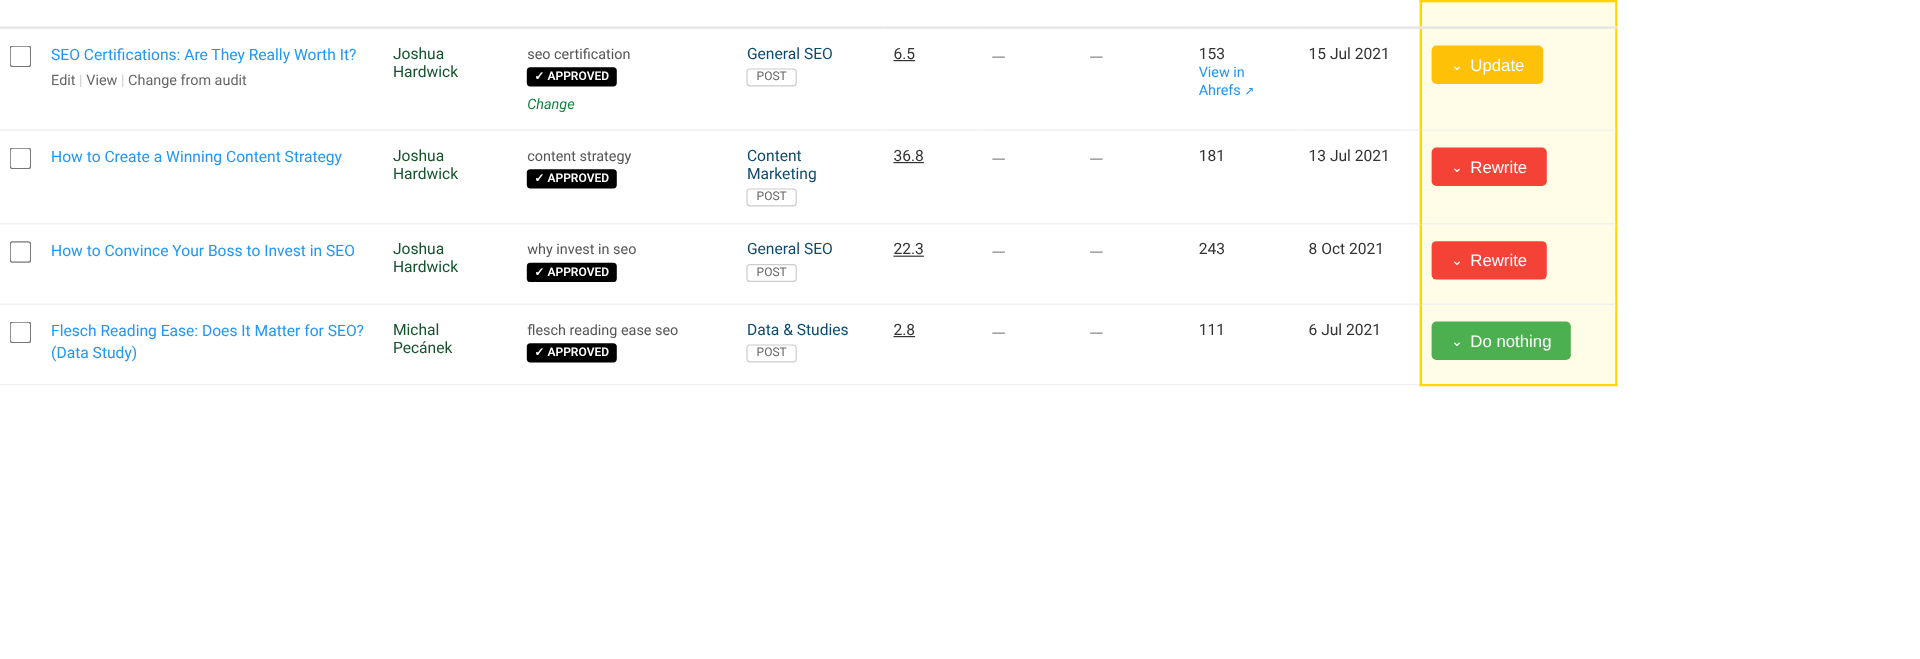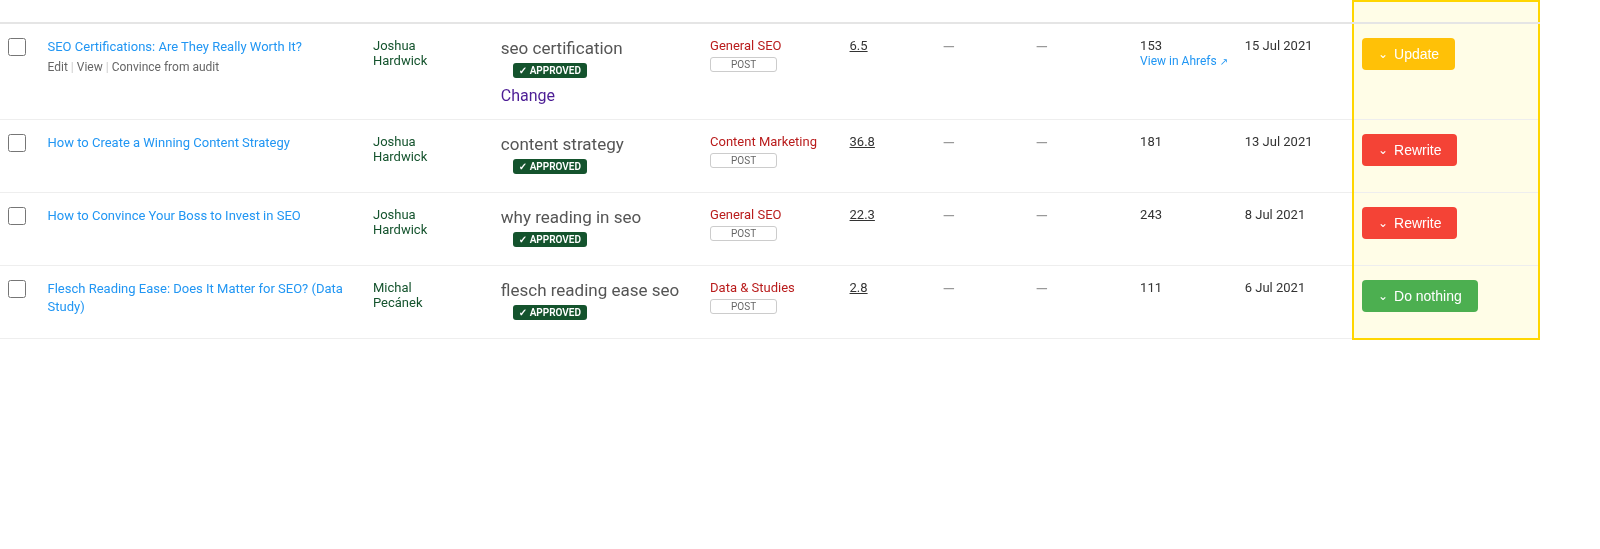--- a/index.html
+++ b/index.html
@@ -3,21 +3,21 @@
   <meta charset="utf-8">
   <style>
     * { box-sizing: border-box; margin: 0; padding: 0; }
     body {
       font-family: -apple-system, BlinkMacSystemFont, 'Segoe UI', Roboto, sans-serif;
       font-size: 13px;
       color: #333;
       background: #fff;
     }
     .table-container {
-      width: 1540px;
+      width: 1348px;
       overflow: hidden;
     }
     table {
       width: 100%;
       border-collapse: collapse;
     }
     thead th {
       padding: 10px 8px;
       text-align: left;
       font-weight: 500;
@@ -53,53 +53,53 @@
       color: #ccc;
       margin: 0 3px;
     }
     .author-link {
       color: #14532d;
       text-decoration: none;
       text-align: right;
     }
     .keyword-text {
       color: #555;
-      font-size: 17px;
+      font-size: 12px;
       margin-bottom: 4px;
     }
     .badge-approved {
       display: inline-block;
-      background: #14532d;
+      background: #000000;
       color: white;
       font-size: 10px;
       padding: 2px 6px;
       border-radius: 3px;
       font-weight: 600;
       margin-bottom: 4px;
-      margin-left: 12px;
     }
     .change-link {
-      color: #4c1d95;
-      font-size: 16px;
+      color: #15803d;
+      font-size: 12px;
       text-decoration: none;
       display: block;
       margin-top: 4px;
+      font-style: italic;
     }
     .category-link {
-      color: #b91c1c;
+      color: #0c4a6e;
       text-decoration: none;
       display: block;
       font-size: 13px;
     }
     .post-badge {
       display: inline-block;
       border: 1px solid #ccc;
       color: #666;
       font-size: 10px;
-      padding: 1px 20px;
+      padding: 1px 7px;
       border-radius: 3px;
       margin-top: 4px;
     }
     .position-val {
       font-size: 13px;
       text-decoration: underline;
     }
     .dash { color: #999; font-size: 16px; }
     .backlinks-num {
       color: #333;
@@ -182,21 +182,21 @@
         <th class="blue suggestion-col" style="width:160px;"></th>
       </tr>
     </thead>
     <tbody id="table-body">
     <tr>
     <td>
       <input type="checkbox" class="row-checkbox" style="">
     </td>
     <td>
       <a href="#" class="title-link">SEO Certifications: Are They Really Worth It?</a>
-      <div class="title-actions"><a href="#">Edit</a><span>|</span><a href="#">View</a><span>|</span><a href="#">Convince from audit</a></div>
+      <div class="title-actions"><a href="#">Edit</a><span>|</span><a href="#">View</a><span>|</span><a href="#">Change from audit</a></div>
     </td>
     <td>
       <a href="#" class="author-link">Joshua<br>Hardwick</a>
     </td>
     <td>
       <div class="keyword-text">seo certification</div>
       <span class="badge-approved">✓ APPROVED</span>
       <a href="#" class="change-link">Change</a>
     </td>
     <td>
@@ -274,21 +274,21 @@
       <input type="checkbox" class="row-checkbox" style="">
     </td>
     <td>
       <a href="#" class="title-link">How to Convince Your Boss to Invest in SEO</a>
 
     </td>
     <td>
       <a href="#" class="author-link">Joshua<br>Hardwick</a>
     </td>
     <td>
-      <div class="keyword-text">why reading in seo</div>
+      <div class="keyword-text">why invest in seo</div>
       <span class="badge-approved">✓ APPROVED</span>
       
     </td>
     <td>
       <a href="#" class="category-link">General SEO</a>
       <span class="post-badge">POST</span>
     </td>
     <td>
       <span class="position-val">22.3</span>
     </td>
@@ -296,21 +296,21 @@
       <span class="dash">—</span>
     </td>
     <td>
       <span class="dash">—</span>
     </td>
     <td>
       <span class="backlinks-num">243</span>
 
     </td>
     <td>
-      <span>8 Jul 2021</span>
+      <span>8 Oct 2021</span>
     </td>
     <td class="suggestion-col">
       <button class="btn-suggestion btn-rewrite">
         <span class="chevron-icon">⌄</span>
         Rewrite
       </button>
     </td>
   </tr>
         <tr>
     <td>

